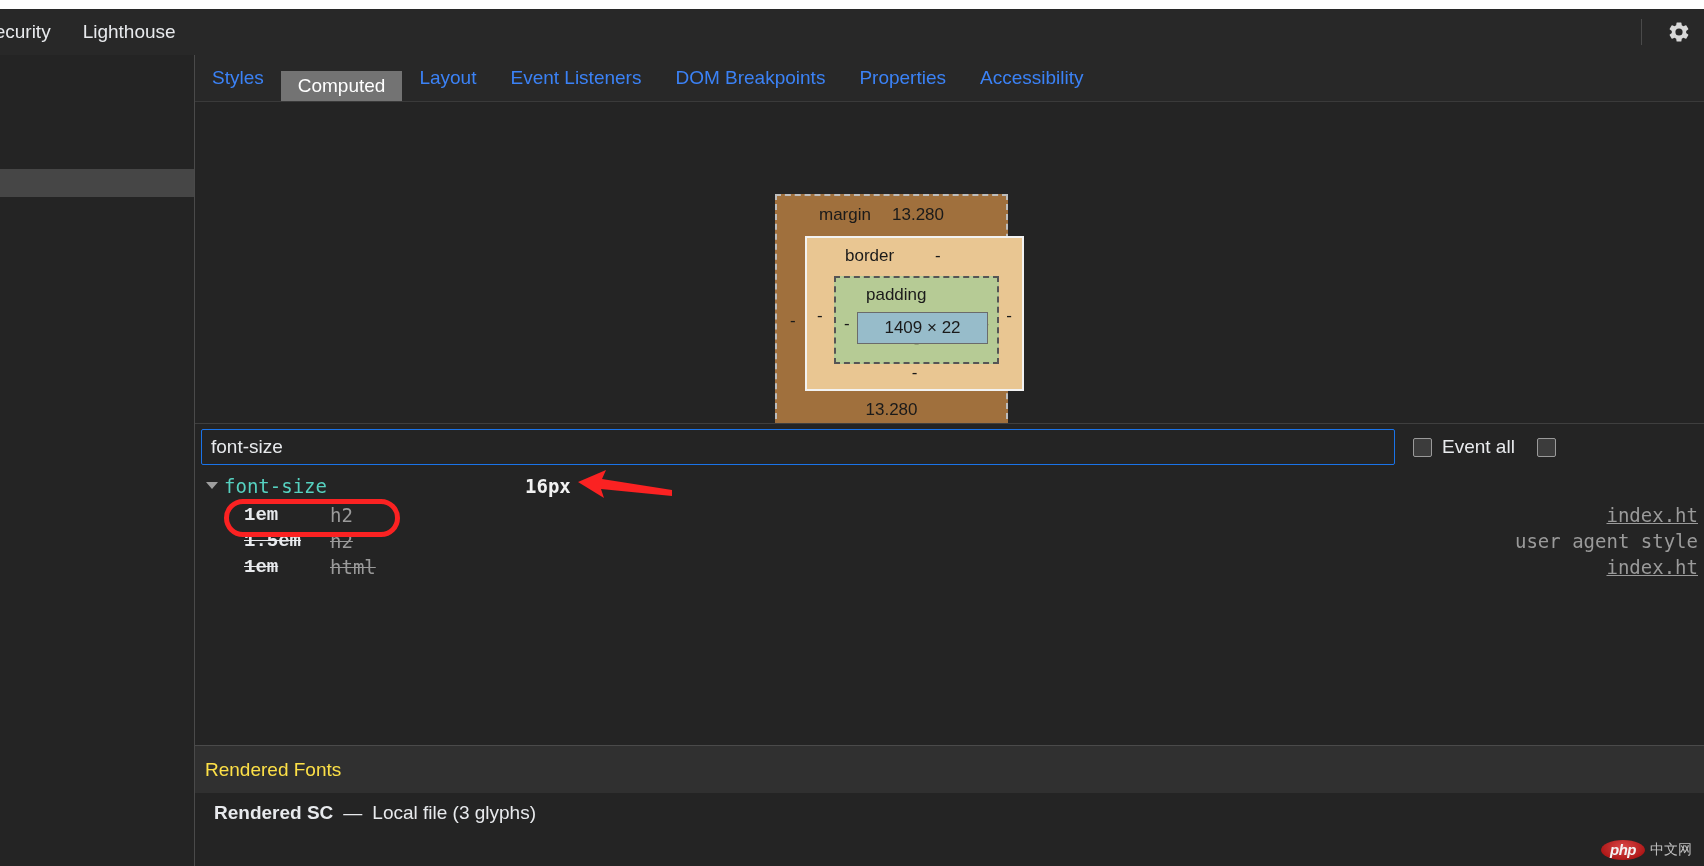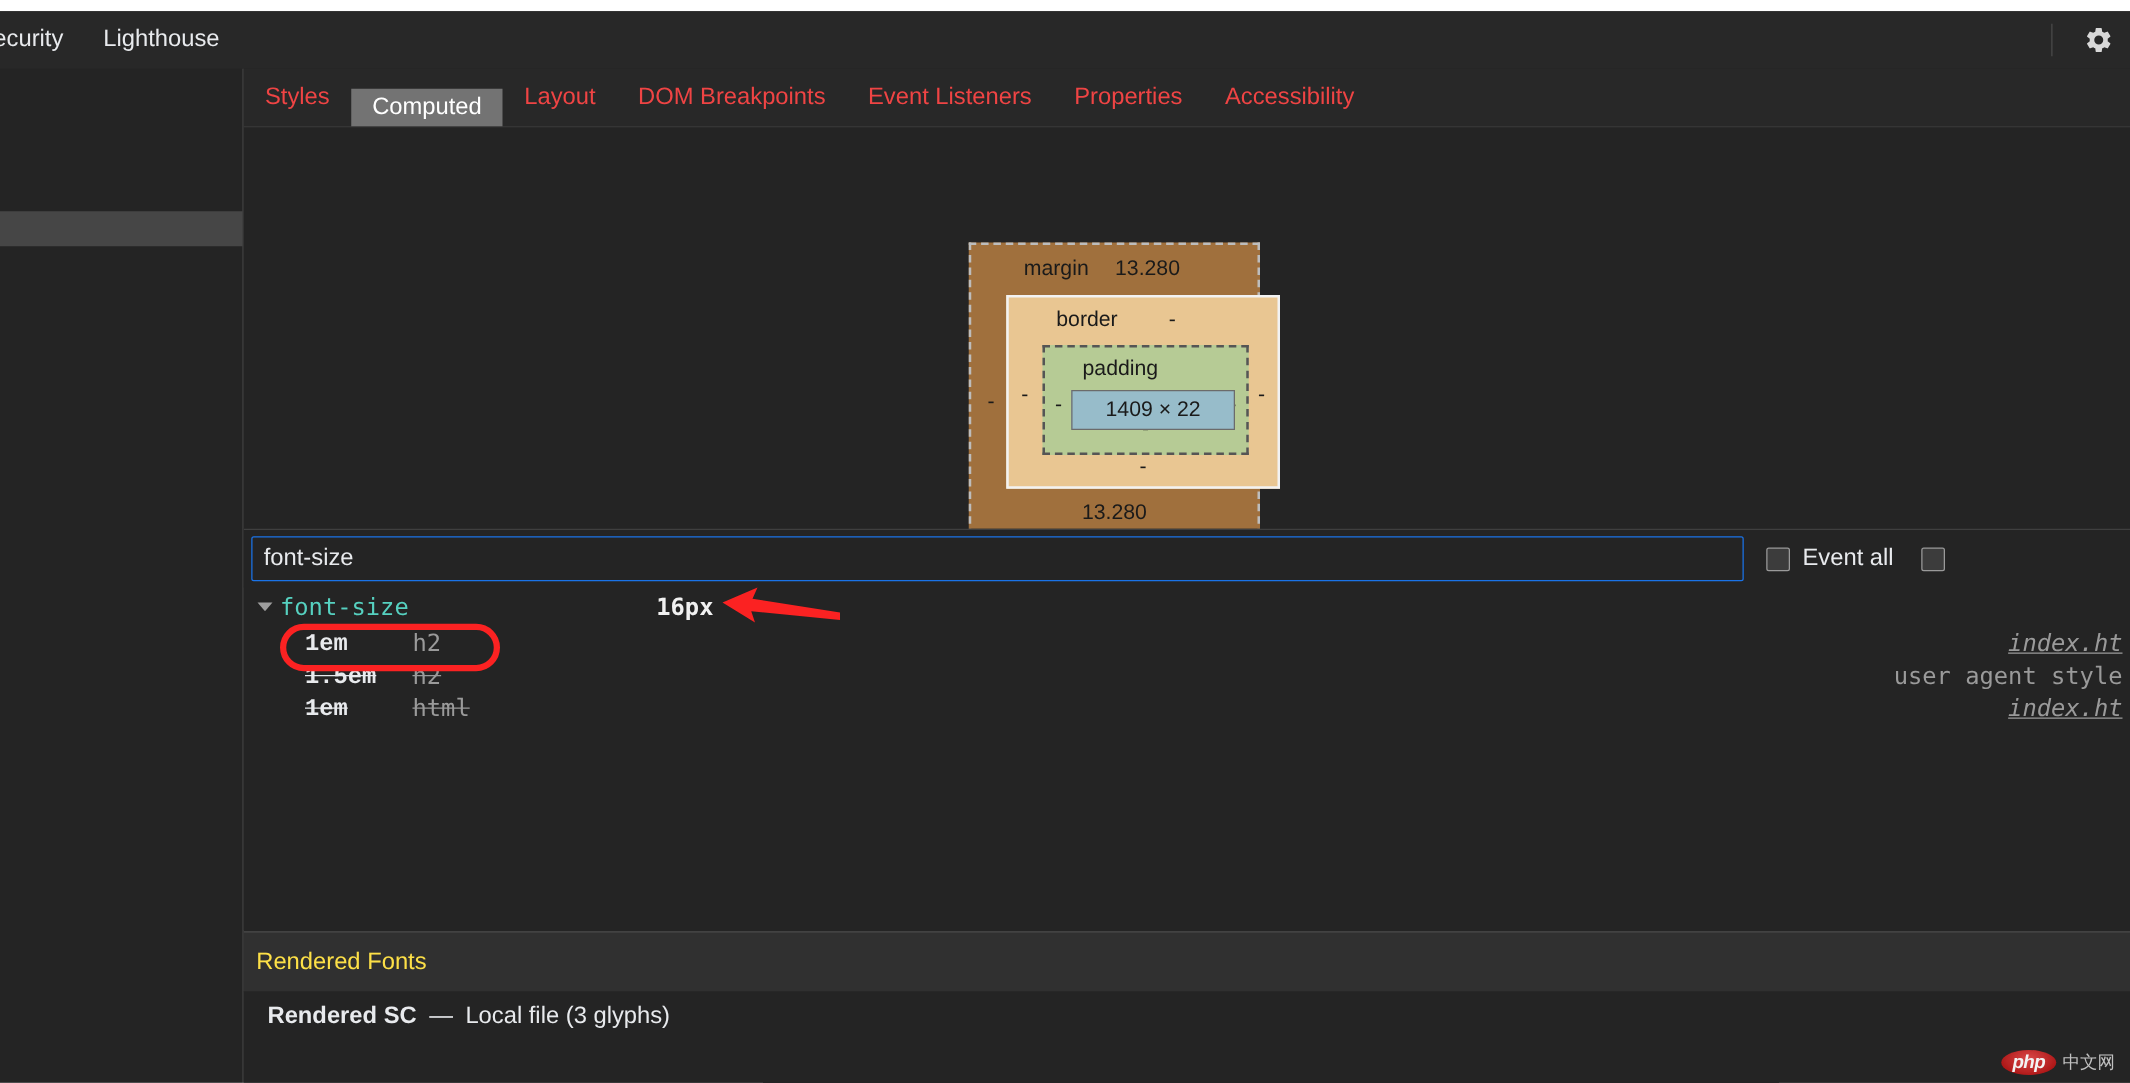--- a/index.html
+++ b/index.html
@@ -126,21 +126,21 @@
     position: absolute;
     left: 0; top: 0;
     width: 1509px;
     height: 46px;
     background: #282828;
     display: flex;
     align-items: stretch;
     border-bottom: 1px solid #3a3a3a;
   }
   .subtab {
-    color: #ef4444;
+    color: #3b82f6;
     font-size: 19px;
     display: flex;
     align-items: center;
     padding: 0 17px;
     white-space: nowrap;
     cursor: default;
   }
   .subtab.active {
     background: #737373;
     color: #ffffff;
@@ -326,21 +326,20 @@
   .trace-origin {
     position: absolute;
     right: 6px;
     color: #9a9a9a;
     font-family: "DejaVu Sans Mono", monospace;
     font-size: 19px;
   }
   .trace-origin.link {
     color: #9a9a9a;
     text-decoration: underline;
-    font-style: italic;
   }
   .struck .trace-value,
   .struck .trace-selector {
     text-decoration: line-through;
   }
   .struck .trace-value { color: #e8eaed; }
 
   .highlight-pill {
     position: absolute;
     border: 5px solid #fb2222;
@@ -444,22 +443,22 @@
       <div class="left-row-selected"></div>
     </div>
     <div class="pane-divider"></div>
 
     <div class="right-pane">
 
       <div class="subtabs">
         <div class="subtab">Styles</div>
         <div class="subtab active">Computed</div>
         <div class="subtab">Layout</div>
+        <div class="subtab">Event Listeners</div>
         <div class="subtab">DOM Breakpoints</div>
-        <div class="subtab">Event Listeners</div>
         <div class="subtab">Properties</div>
         <div class="subtab">Accessibility</div>
       </div>
 
       <div class="boxmodel-area">
         <div class="bm-margin">
           <div class="bm-label bm-margin-title">margin</div>
           <div class="bm-label bm-margin-top-val">13.280</div>
           <div class="bm-label bm-margin-left-val">-</div>
           <div class="bm-label bm-margin-right-val">-</div>

